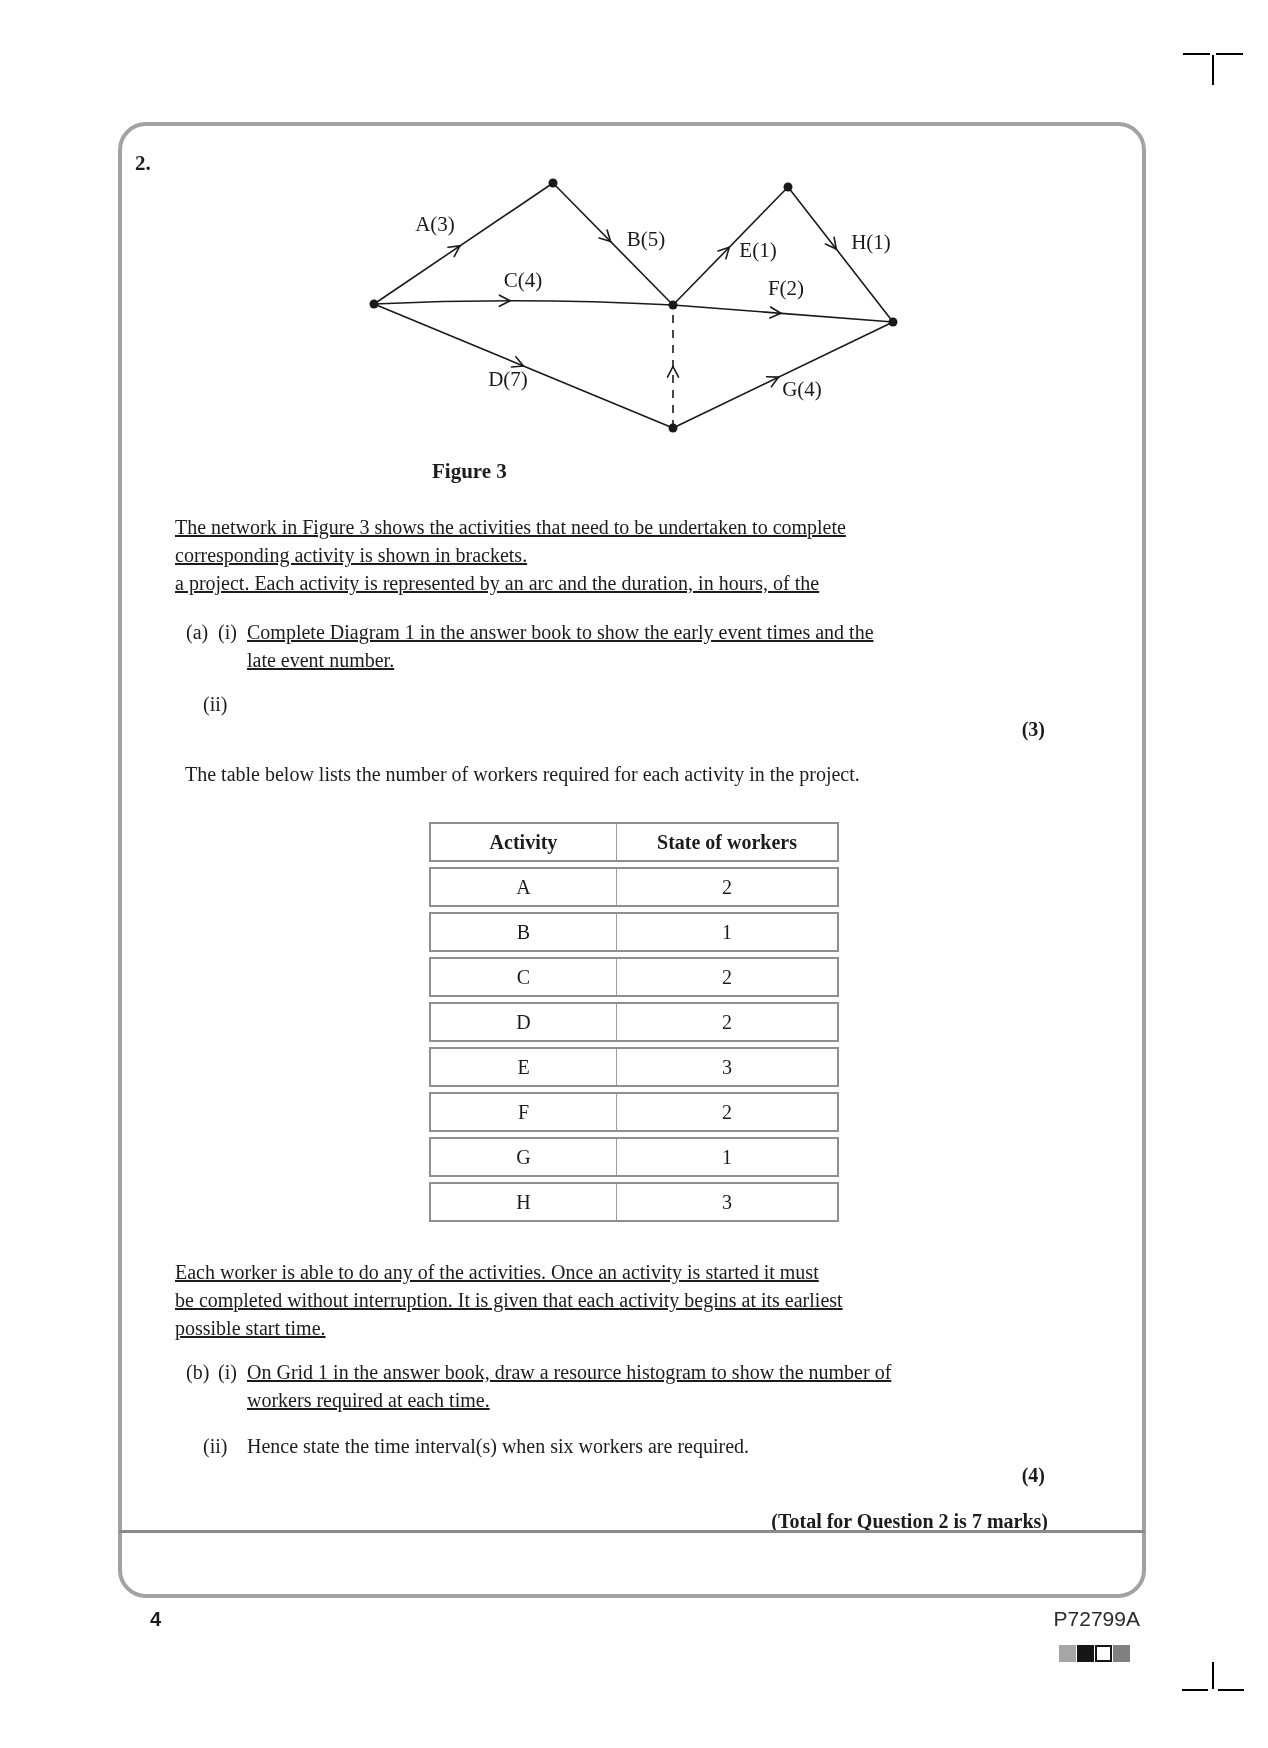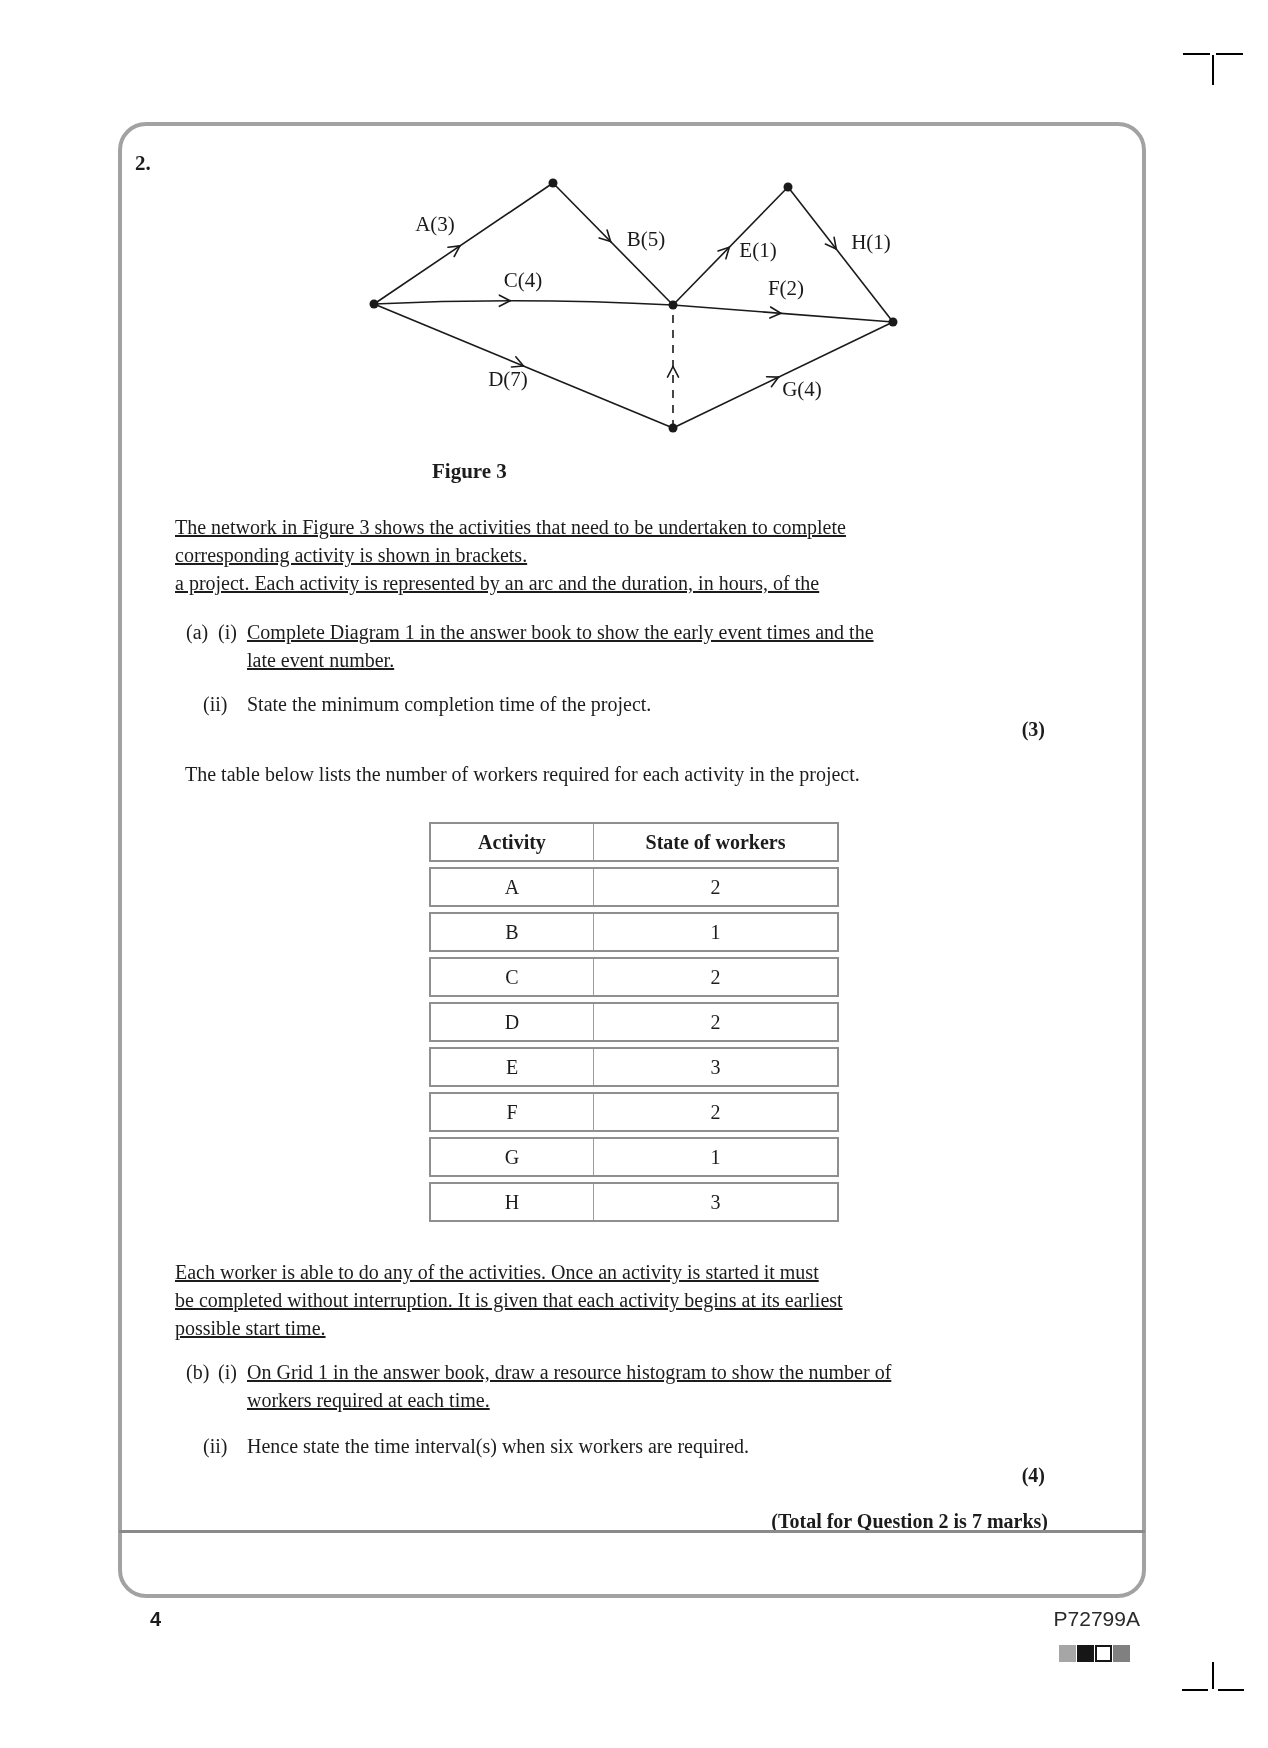--- a/index.html
+++ b/index.html
@@ -10,21 +10,21 @@
   .t{position:absolute;font-size:20px;line-height:28px;white-space:nowrap;}
   .b{font-weight:bold;}
   .marks{width:100px;text-align:right;font-weight:bold;}
   .caption{width:400px;font-size:21px;}
   .qnum{font-size:21px;}
   .para div{height:28px;text-decoration:underline;}
   svg text{font-family:"Liberation Serif",serif;font-size:21px;fill:#1a1a1a;}
   .wtable{position:absolute;left:429px;top:822px;width:410px;display:flex;flex-direction:column;gap:5px;}
   .wrow{display:flex;height:40px;border:2px solid #8f8f8f;box-sizing:border-box;background:#fff;}
   .wc{display:flex;align-items:center;justify-content:center;font-size:20px;}
-  .wc1{width:163px;border-right:1px solid #9c9c9c;box-sizing:border-box;}
+  .wc1{width:186px;border-right:1px solid #9c9c9c;box-sizing:border-box;}
   .wc2{flex:1;}
   .rule{position:absolute;left:119px;top:1530px;width:1026px;height:3px;background:#8a8a8a;}
   .footer-sans{font-family:"Liberation Sans",sans-serif;}
   .swatches{position:absolute;left:1059px;top:1645px;display:flex;gap:1px;}
   .swatch{width:17px;height:17px;box-sizing:border-box;}
   .mark-seg{position:absolute;background:#000;}
 </style>
 </head>
 <body>
 
@@ -93,21 +93,20 @@
   </div>
 
   <div class="t" style="left:186px;top:618px;">(a)</div>
   <div class="t" style="left:218px;top:618px;">(i)</div>
   <div class="t para" style="left:247px;top:618px;">
     <div>Complete Diagram 1 in the answer book to show the early event times and the</div>
     <div>late event number.</div>
   </div>
 
   <div class="t" style="left:203px;top:690px;">(ii)</div>
-  <div class="t" style="left:247px;top:690px;">State the minimum completion time of the project.</div>
 
   <div class="t marks" style="left:945px;top:715px;">(3)</div>
 
   <div class="t" style="left:175px;top:760px;margin-left:10px;">The table below lists the number of workers required for each activity in the project.</div>
 
   <div class="wtable">
     <div class="wrow">
       <div class="wc wc1 b">Activity</div>
       <div class="wc wc2 b">State of workers</div>
     </div>

